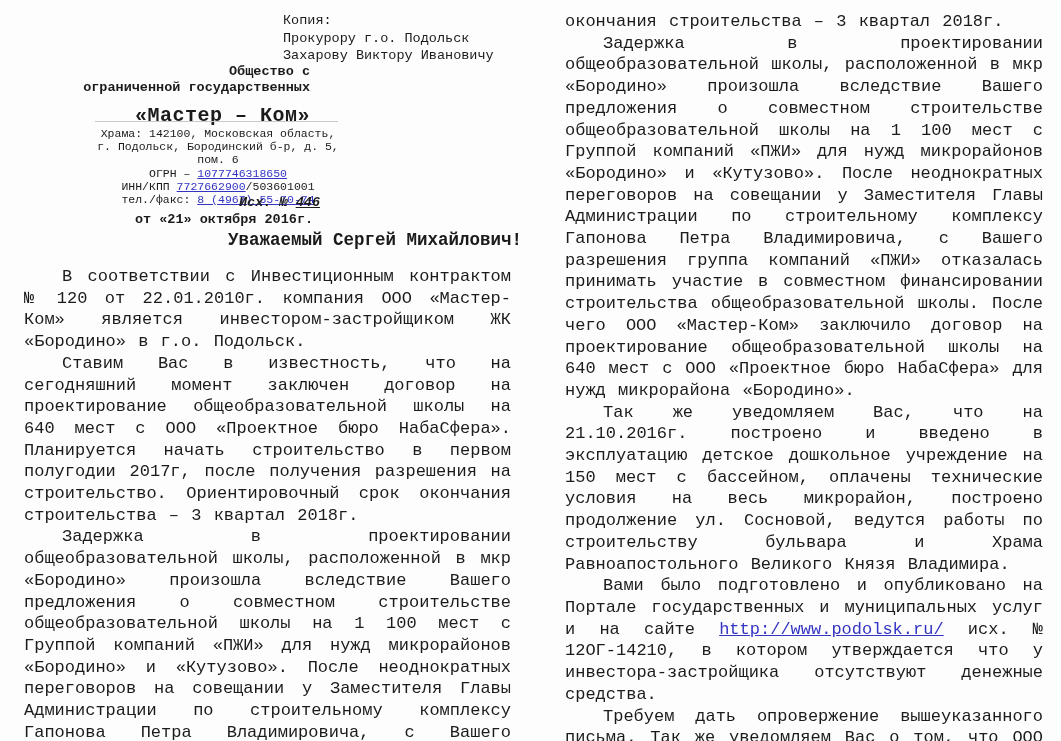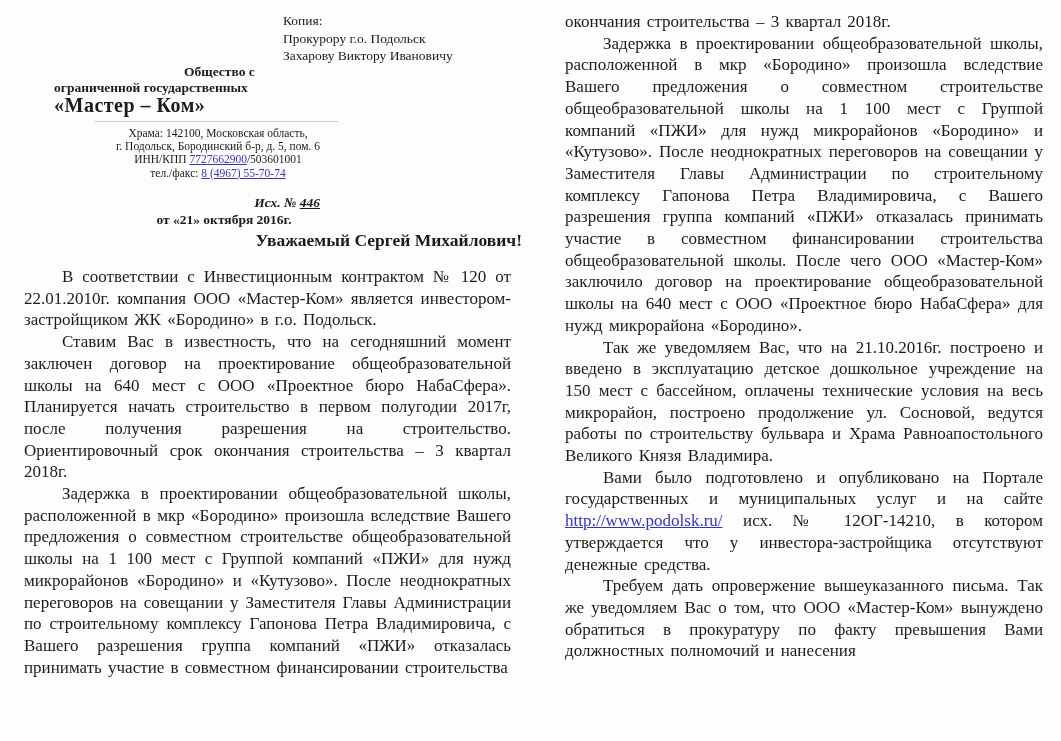--- a/index.html
+++ b/index.html
@@ -1,34 +1,34 @@
 <!DOCTYPE html>
 <html><head>
 <meta charset="utf-8">
 <style>
   html,body{margin:0;padding:0;background:#ffffff;}
   .sheet{
     position:relative;width:1061px;height:741px;overflow:hidden;
     background:#fdfdfd;color:#1b1b1b;
-    font-family:Liberation Serif, serif;
+    font-family:Liberation Mono, monospace;
   }
   .page{position:absolute;top:0;height:741px;}
   .page-left{left:0;width:535px;}
   .page-right{left:545px;width:516px;}
 
   .copy-block{
     position:absolute;left:283px;top:12px;
     font-size:13.5px;line-height:17.5px;white-space:nowrap;
   }
   .company{
-    position:absolute;left:54px;top:64px;width:262px;
-    text-align:left;font-weight:bold;font-size:13.5px;line-height:15.5px;
+    position:absolute;left:48px;top:64px;width:262px;
+    text-align:right;font-weight:bold;font-size:13.5px;line-height:15.5px;
   }
   .company .shift-right{margin-left:130px;}
-  .company .org-name{font-size:20px;margin-top:3px;letter-spacing:.5px;}
+  .company .org-name{font-size:20px;margin-top:13px;letter-spacing:.5px;}
   .header-divider{
     position:absolute;left:95px;top:121px;width:243px;height:1px;background:#c9c9c9;
   }
   .address{
     position:absolute;left:86px;top:127px;width:264px;
     text-align:center;font-size:11.5px;line-height:13.2px;
   }
   .ref{
     position:absolute;left:128px;top:195px;width:192px;
     text-align:center;font-weight:bold;font-size:13.5px;line-height:16.5px;
@@ -68,20 +68,21 @@
       <div class="shift-right">Общество с</div>
       <div>ограниченной государственных</div>
       <div class="org-name">«Мастер – Ком»</div>
     </div>
 
     <div class="header-divider"></div>
 
     <div class="address">
       <div>Храма: 142100, Московская область,</div>
       <div>г. Подольск, Бородинский б-р, д. 5, пом. 6</div>
+      <div><span>ОГРН – </span><span class="doc-link">1077746318650</span></div>
       <div><span>ИНН/КПП </span><span class="doc-link">7727662900</span><span>/503601001</span></div>
       <div><span>тел./факс: </span><span class="doc-link">8 (4967) 55-70-74</span></div>
     </div>
 
     <div class="ref">
       <div class="ref-no"><span>Исх. № </span><span class="uline">446</span></div>
       <div>от «21» октября 2016г.</div>
     </div>
 
     <div class="salutation">Уважаемый Сергей Михайлович!</div>

